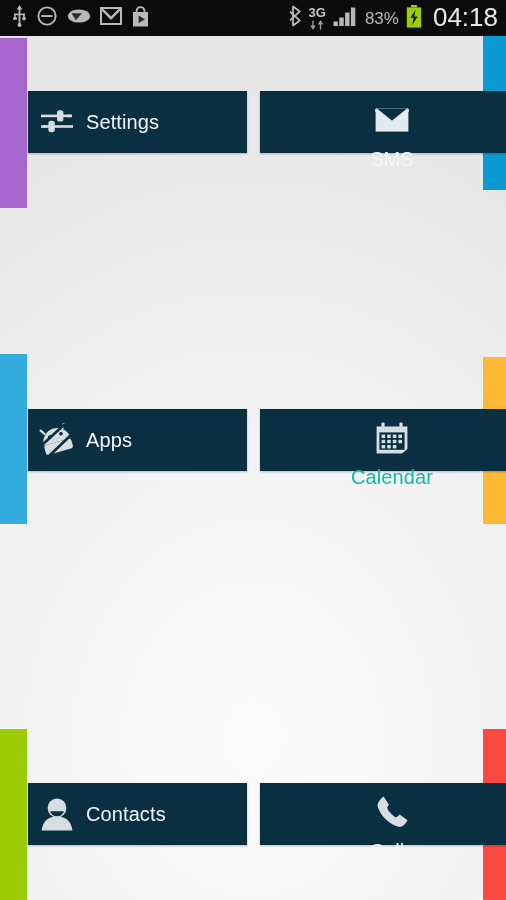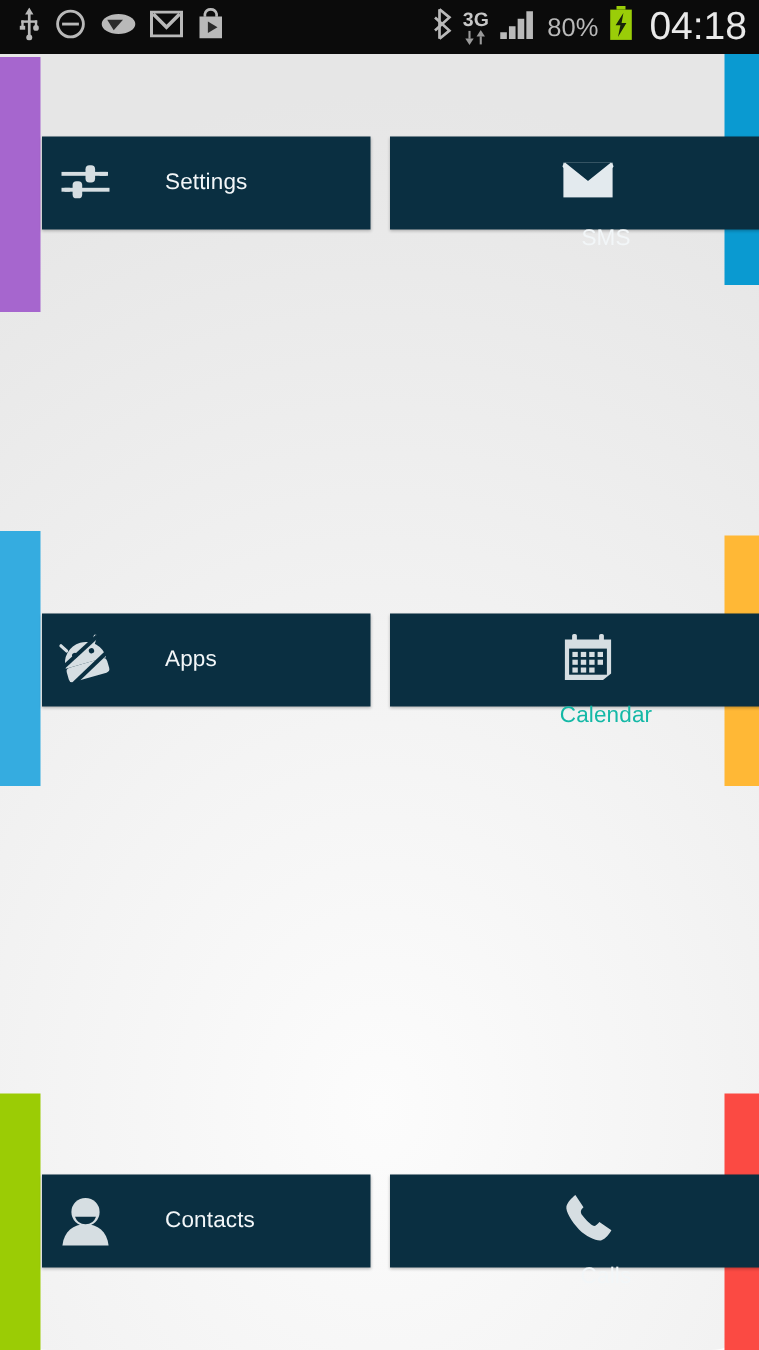--- a/index.html
+++ b/index.html
@@ -56,25 +56,24 @@
   }
   .tile-left  { left:28px;  width:219px; }
   .tile-right { left:260px; width:264px;flex-direction:column; }
   .tile .ico-box {
     width:58px; height:62px;
     display:flex; align-items:center; justify-content:center;
     flex:0 0 58px;
   }
   .tile .label {
     color:#F2F6F8;
-    font-size:15px;
+    font-size:20px;
     line-height:20px;
     letter-spacing:0.1px;
     white-space:nowrap;
-    margin-left:24px;
   }
   #tile-settings { top:91px; }
   #tile-sms      { top:91px; }
   #tile-apps     { top:409px;text-align:right; }
   #tile-calendar { top:409px; }
   #tile-contacts { top:783px; }
   #tile-calls    { top:783px; }
 </style>
 </head>
 <body>
@@ -160,21 +159,21 @@
         <svg width="25" height="20" viewBox="0 0 25 20">
           <g fill="#B9B9B9">
             <rect x="0.5" y="15.5" width="4.4" height="4.5"></rect>
             <rect x="6.3" y="11.5" width="4.4" height="8.5"></rect>
             <rect x="12.1" y="6.5" width="4.4" height="13.5"></rect>
             <rect x="17.9" y="1.5" width="4.4" height="18.5"></rect>
           </g>
         </svg>
       </span>
 
-      <span id="sb-batt-pct">80%</span>
+      <span id="sb-batt-pct">83%</span>
 
       <span class="sb-ico">
         <svg width="16" height="23" viewBox="0 0 16 23">
           <rect x="5" y="0" width="6" height="2.4" fill="#9ACD08"></rect>
           <rect x="0.8" y="2.4" width="14.4" height="20.2" fill="#9ACD08"></rect>
           <polygon points="9.6,4.6 4.4,12.8 7.6,12.8 6,20.6 11.6,11.4 8.4,11.4" fill="#18230A"></polygon>
         </svg>
       </span>
 
       <span id="sb-clock">04:18</span>

